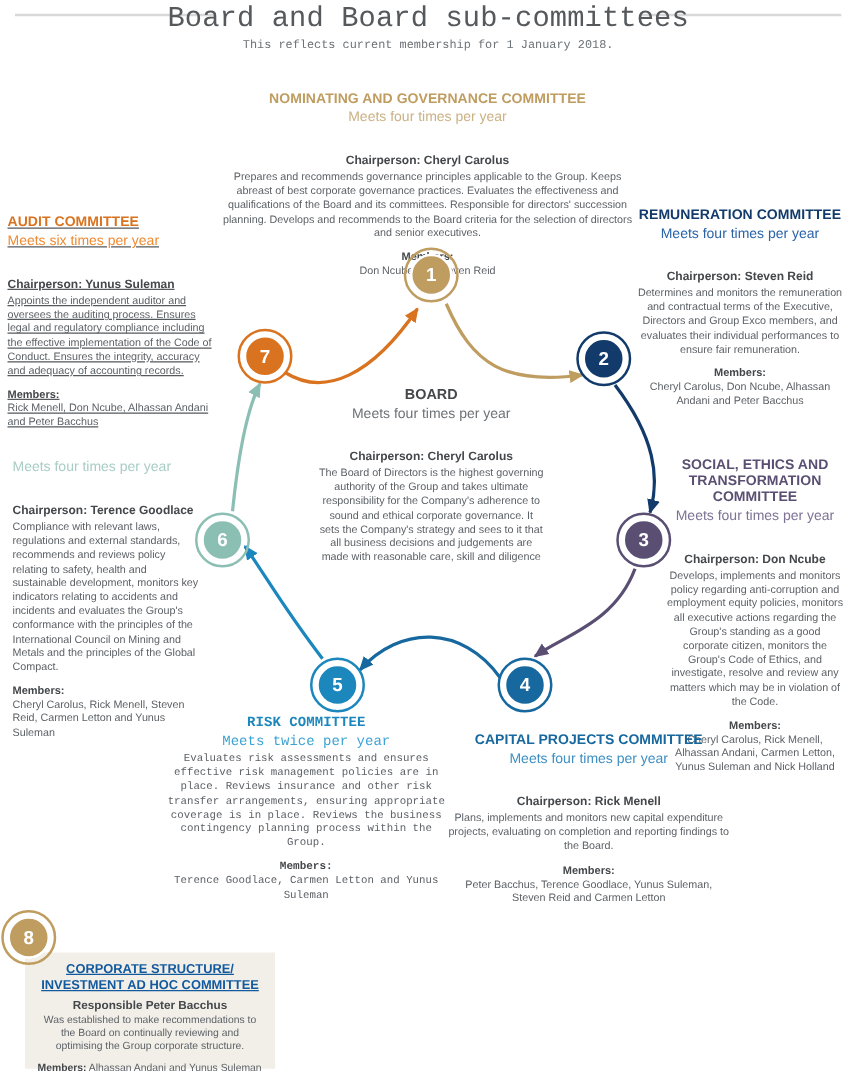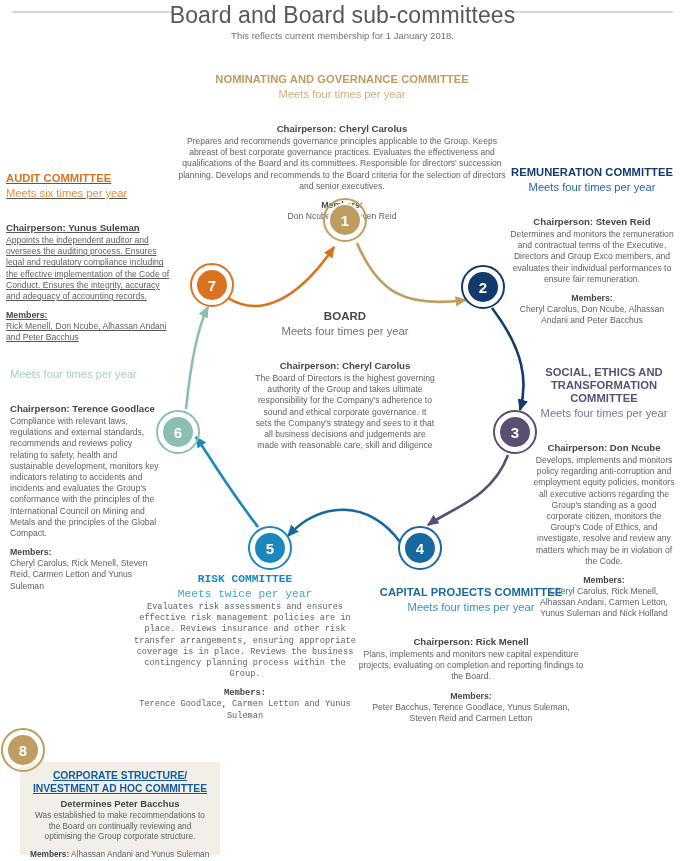--- a/index.html
+++ b/index.html
@@ -7,21 +7,21 @@
     width:685px;height:861px;position:relative;overflow:hidden;
     background:#ffffff;
     font-family:"Liberation Sans", sans-serif;
     color:#555a5e;
     -webkit-font-smoothing:antialiased;
   }
   .canvas{position:absolute;inset:0;}
   svg.arrows{position:absolute;left:0;top:0;width:685px;height:861px;pointer-events:none;}
 
   
-  .hdr{position:absolute;left:0;top:0;width:685px;height:55px;}
+  .hdr{position:absolute;left:0;top:0;width:685px;height:55px;font-family:Liberation Mono, monospace;}
   .hdr-title{
     position:absolute;left:0;top:2px;width:685px;text-align:center;
     font-size:23px;font-weight:400;color:#55595c;letter-spacing:0.1px;
   }
   .hdr-sub{
     position:absolute;left:0;top:30px;width:685px;text-align:center;
     font-size:9.5px;color:#6d7276;
   }
   .hdr-rule{position:absolute;top:11px;height:2px;background:#d8d8d8;}
   .hdr-rule.left{left:12px;width:160px;}
@@ -202,21 +202,21 @@
     <div class="ttl" style="color:#17689e;">CAPITAL PROJECTS COMMITTEE</div>
     <div class="meets" style="color:#3e8fc3;">Meets four times per year</div>
     <div class="chair">Chairperson: Rick Menell</div>
     <div class="desc">Plans, implements and monitors new capital expenditure projects, evaluating on completion and reporting findings to the Board.</div>
     <div class="mhd">Members:</div>
     <div class="mem">Peter Bacchus, Terence Goodlace, Yunus Suleman, Steven Reid and Carmen Letton</div>
   </div>
 
   <div class="adhoc">
     <div class="ttl">CORPORATE STRUCTURE/ INVESTMENT AD HOC COMMITTEE</div>
-    <div class="chair">Determines Peter Bacchus</div>
+    <div class="chair">Responsible Peter Bacchus</div>
     <div class="desc">Was established to make recommendations to the Board on continually reviewing and optimising the Group corporate structure.</div>
     <div class="mem">
       <b>Members:</b>
       <span>Alhassan Andani and Yunus Suleman</span>
     </div>
   </div>
 
 </div>
 
 </body></html>

